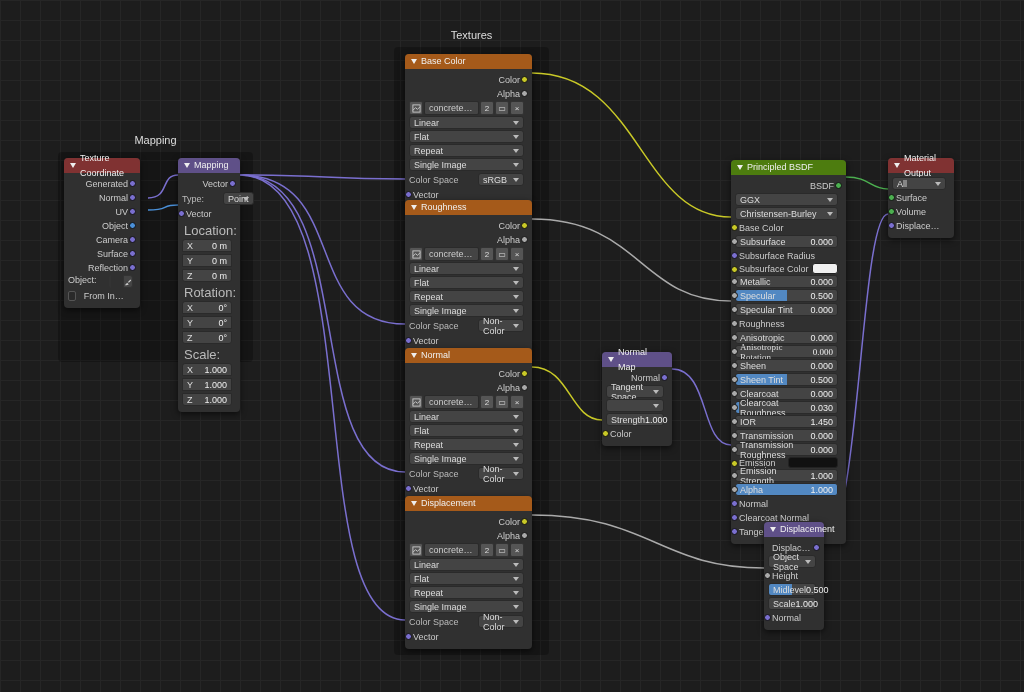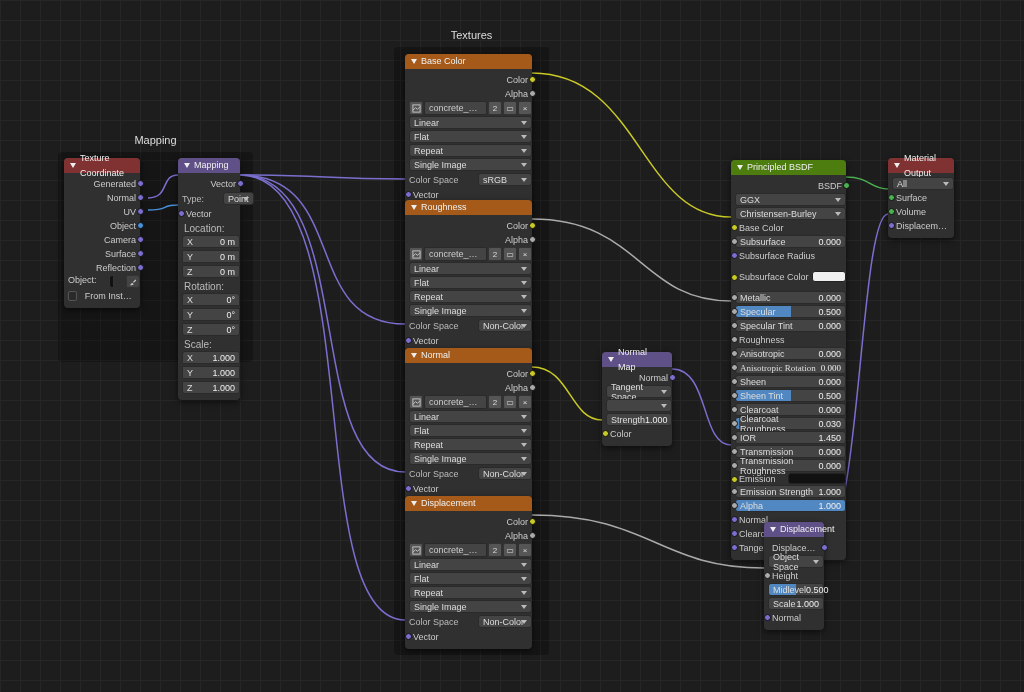--- a/index.html
+++ b/index.html
@@ -66,21 +66,21 @@
     width: 0; height: 0;
     border-left: 3px solid transparent;
     border-right: 3px solid transparent;
     border-top: 5px solid #eee;
   }
   .hdr-red    { background: #803232; }
   .hdr-purple { background: #5f5088; }
   .hdr-orange { background: #a55a1a; }
   .hdr-green  { background: #4d7c0f; }
 
-  .node-body { padding: 3px 0 5px 4px; }
+  .node-body { padding: 3px 8px 5px 4px; }
 
   .row {
     display: flex;
     align-items: center;
     height: 13px;
     margin: 1px 0;
     position: relative;
   }
   .row.out { justify-content: flex-end; }
   .row.in  { justify-content: flex-start; }
@@ -128,21 +128,21 @@
     border-right: 3px solid transparent;
     border-top: 4px solid #bbb;
   }
 
   .slider-half { background: linear-gradient(90deg, #5288c2 50%, #444 50%); }
   .slider-full { background: #5288c2; }
   .slider-03   { background: linear-gradient(90deg, #5288c2 3%, #444 3%); }
   .swatch-white { background: #f0f0f0; }
   .swatch-black { background: #111; }
 
-  .group-label { font-size: 10px; color: #bbb; padding: 2px 2px 0 2px; }
+  .group-label { font-size: 13px; color: #bbb; padding: 2px 2px 0 2px; }
 
   .vec3 { display: flex; flex-direction: column; }
   .vec3 .field { border-radius: 0; }
   .vec3 .field:first-child { border-radius: 3px 3px 0 0; }
   .vec3 .field:last-child  { border-radius: 0 0 3px 3px; }
 
   .imgrow {
     display: flex;
     gap: 1px;
     margin: 1px 0;
@@ -595,21 +595,21 @@
           <div class="socket in sock-gray" style="left:-4px;position:absolute;top:3px;"></div>
           <div class="field num">
             <span>Subsurface</span>
             <span class="v">0.000</span>
           </div>
         </div>
         <div class="row in">
           <div class="socket in sock-purple"></div>
           <span class="lbl">Subsurface Radius</span>
         </div>
-        <div style="display: flex; align-items: center; gap: 3px; margin: 9px 0px; position: relative;">
+        <div style="display: flex; align-items: center; gap: 3px; margin: 1px 0px; position: relative;">
           <div class="socket in sock-yellow" style="left:-4px;position:absolute;top:3px;"></div>
           <span class="lbl" style="flex:0 0 auto;padding-left:4px;">Subsurface Color</span>
           <div class="swatch-white" style="flex:1;height:11px;border-radius:3px;border:1px solid #222;"></div>
         </div>
         <div style="position: relative;">
           <div class="socket in sock-gray" style="left:-4px;position:absolute;top:3px;"></div>
           <div class="field num">
             <span>Metallic</span>
             <span class="v">0.000</span>
           </div>

